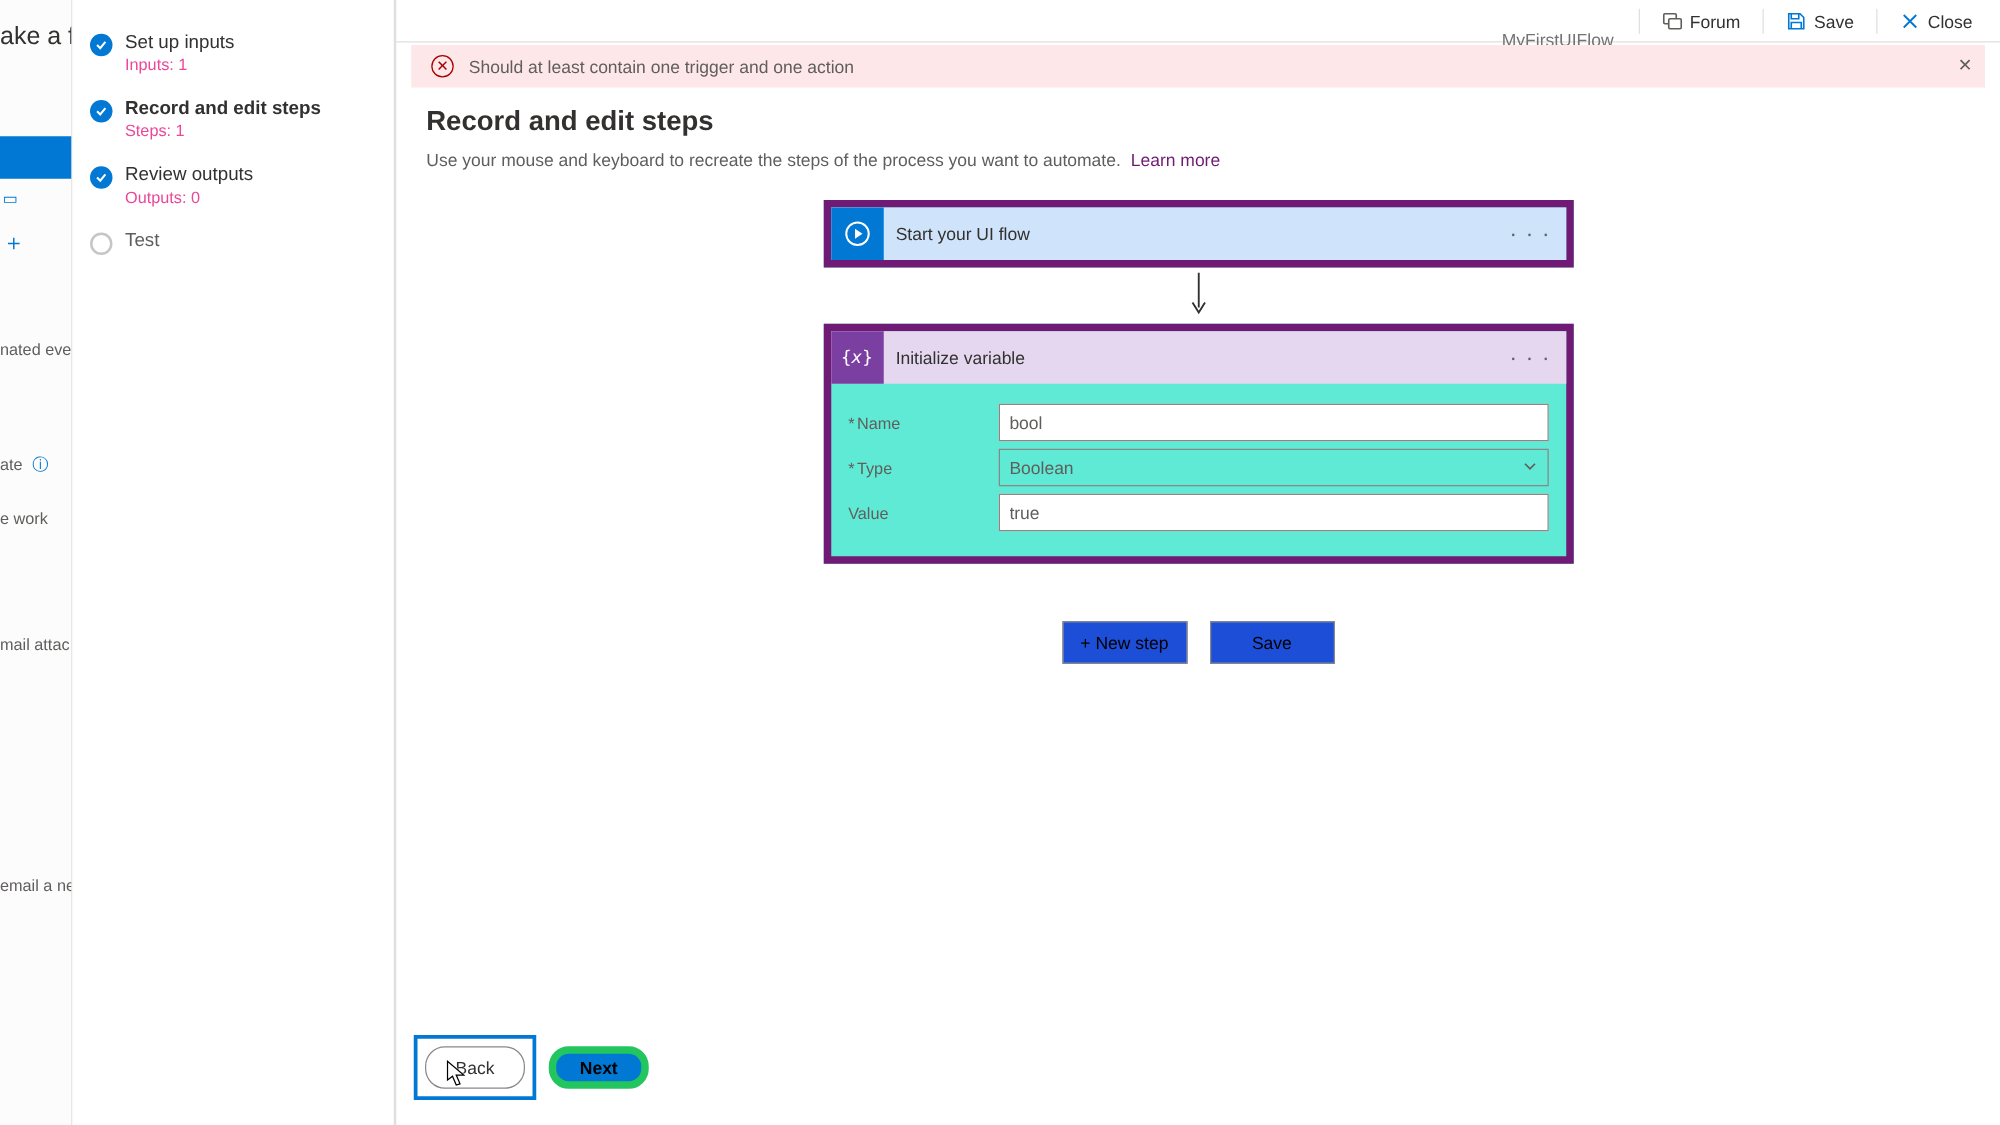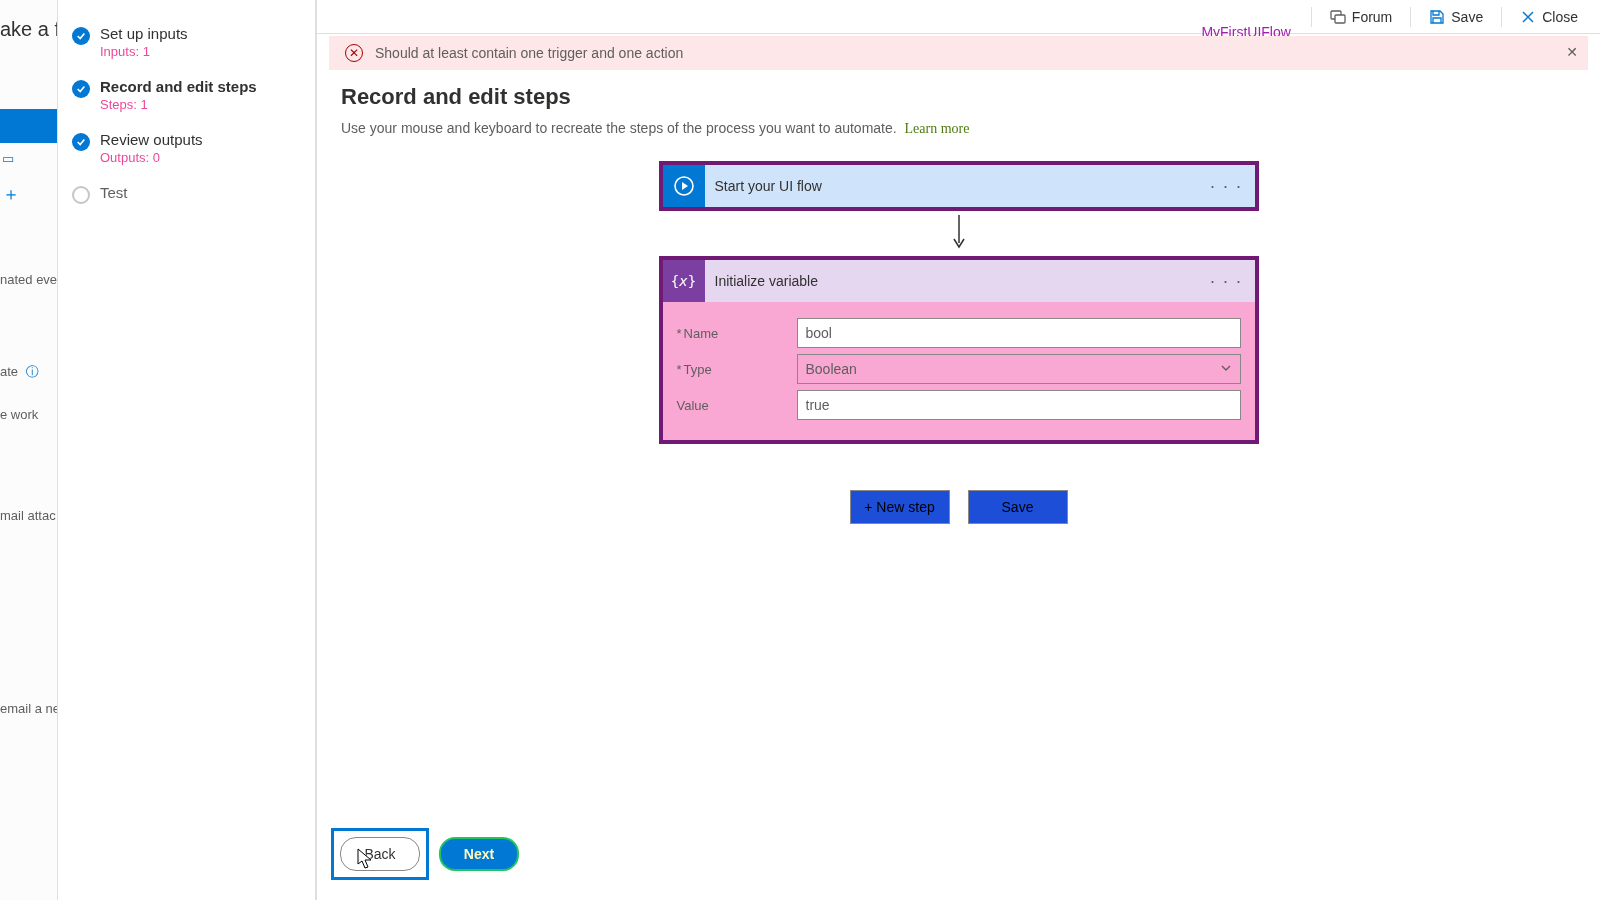--- a/index.html
+++ b/index.html
@@ -60,21 +60,21 @@
     border-left:1px solid #e1dfdd;
   }
 
   .topbar{
     height:34px;
     border-bottom:1px solid #e1dfdd;
     display:flex; align-items:center; justify-content:flex-end;
     padding:0 14px; gap:4px;
     font-size:14px; color:#323130;
   }
-  .topbar .flowname{ color:#a21caf; padding-right:10px;margin-top:31px; }
+  .topbar .flowname{ color:#737373; padding-right:10px;margin-top:31px; }
   .topbar .tb-sep{ width:1px; height:20px; background:#e1dfdd; margin:0 6px;}
   .topbar .tb-btn{ display:flex; align-items:center; gap:6px; padding:4px 8px; cursor:pointer;}
   .topbar .tb-btn svg{ width:16px; height:16px; }
 
   .banner{
     background:#fde7e9;
     display:flex; align-items:center;
     padding:8px 16px;
     color:#605e5c;
     font-size:14px;
@@ -88,28 +88,28 @@
   }
   .banner .close-x{ position:absolute; right:10px; top:8px; color:#605e5c; cursor:pointer; font-size:14px;}
 
   .scroll-area{
     flex:1; overflow:auto; position:relative;
     padding:10px 24px 100px 24px;
   }
 
   .page-h{ font-size:22px; font-weight:600; margin:4px 0 10px 0;}
   .page-desc{ color:#605e5c; font-size:14px; margin-bottom:24px;}
-  .page-desc .lm{ color:#4d7c0f; cursor:pointer; margin-left:4px;font-family:Liberation Serif, serif;}
+  .page-desc .lm{ color:#701a75; cursor:pointer; margin-left:4px;}
 
   .canvas{ display:flex; flex-direction:column; align-items:center; }
 
   .action-card{
     width:600px;
-    border:4px solid #701a75;
-    background:#f9a8d4;
+    border:6px solid #701a75;
+    background:#5eead4;
   }
   .action-header{
     display:flex; align-items:center; height:42px;
     position:relative;
   }
   .action-header .ico-box{
     width:42px;height:42px;display:flex;align-items:center;justify-content:center;
   }
   .action-header .label{ font-size:14px; padding-left:10px;}
   .action-header .dots{
@@ -163,21 +163,21 @@
     padding:6px;
   }
   .footer-btns button{
     min-width:80px;height:34px;font-size:14px;
     font-family:inherit; cursor:pointer;border-radius:16px;
   }
   .footer-btns .back-btn{
     background:#fff;border:1px solid #8a8886;color:#323130;
   }
   .footer-btns .next-btn{
-    background:#0078d4;color:#fef9c3;border:2px solid #22c55e;font-weight:600;
+    background:#0078d4;color:#000000;border:6px solid #22c55e;font-weight:600;
   }
 
   
   .cursor{
     position:absolute;
     width:18px;height:22px;
     pointer-events:none;
   }
   .cursor svg{ width:18px; height:22px; filter:drop-shadow(0 0 1px #fff);}
 </style>

